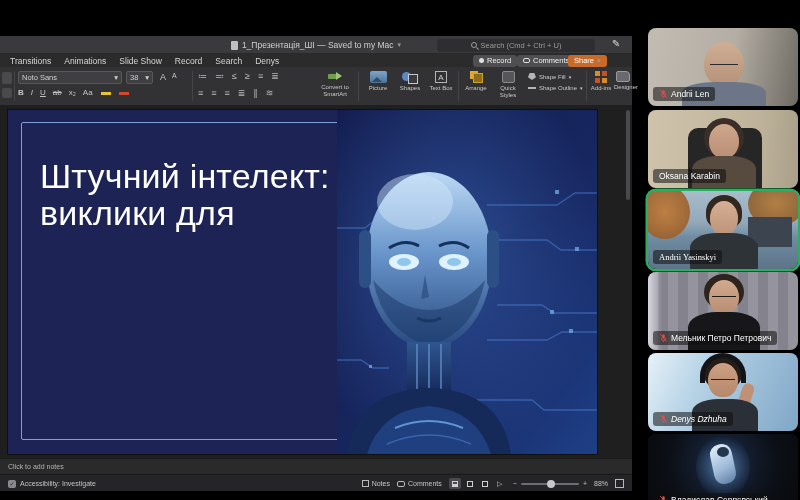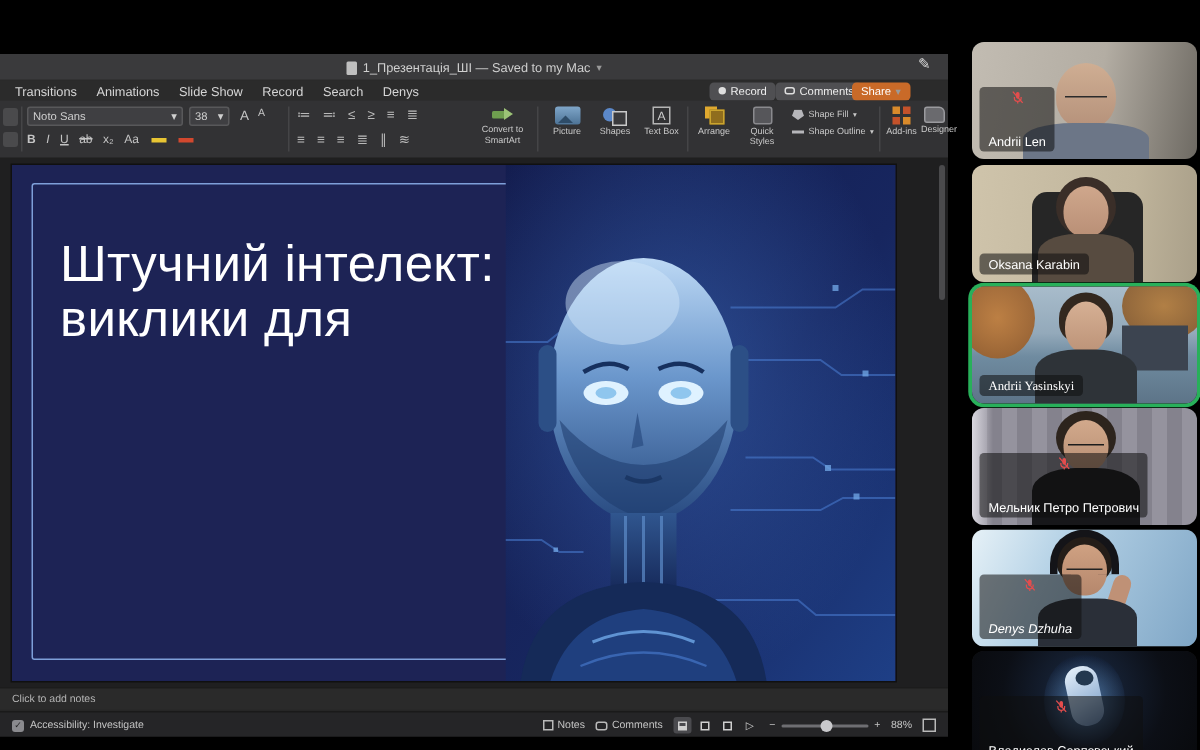--- a/index.html
+++ b/index.html
@@ -89,22 +89,22 @@
   .vglyph { width:6px; height:6px; border:1px solid #cfcfcf; }
   .vglyph.split { border-bottom-width:3px; }
   .zoomwrap { display:flex; align-items:center; gap:4px; }
   .ztrack { width:58px; height:2px; background:#6e6e72; border-radius:1px; position:relative; }
   .zthumb { position:absolute; left:26px; top:-3px; width:8px; height:8px; border-radius:50%; background:#c9c9cc; }
   .expand { width:9px; height:9px; border:1px solid #b9b9b9; }
 
   
   .tile { left:648px; width:150px; height:78px; border-radius:8px; overflow:hidden; background:#191919; }
   .tile-inner { position:absolute; inset:0; }
-  .namepill { position:absolute; left:5px; bottom:5px; display:flex; align-items:center; gap:19px;
-              background:rgba(15,15,15,.55); border-radius:3px; padding:2px 6px; color:#fff; font-size:8.5px; white-space:nowrap; max-width:138px;flex-direction:column; }
+  .namepill { position:absolute; left:5px; bottom:5px; display:flex; align-items:center; gap:3px;
+              background:rgba(15,15,15,.55); border-radius:3px; padding:2px 6px; color:#fff; font-size:8.5px; white-space:nowrap; max-width:138px; }
   .micmuted { width:9px; height:10px; flex:0 0 auto; }
   .speaking { box-shadow:0 0 0 2.5px #28b05a; }
 
   .head { position:absolute; border-radius:50% 50% 46% 46%; }
   .torso { position:absolute; border-radius:40% 40% 0 0; }
   .glasses { position:absolute; height:3px; border-top:1.5px solid #2b2b2b; }
 
   
   .t1 .tile-inner { background:linear-gradient(100deg,#c2bcb2 0%,#b3ada3 55%,#6e6a63 100%); }
   .t1 .head { left:56px; top:14px; width:40px; height:44px; background:linear-gradient(#cfae93,#b5917a); }
@@ -152,20 +152,24 @@
 </head>
 <body>
 
 <div class="abs ppt">
 
   <div class="abs titlebar">
     <div class="abs doc-title">
       <span class="doc-icon"></span>
       <span>1_Презентація_ШІ — Saved to my Mac</span>
       <span class="tb-caret">▾</span>
+    </div>
+    <div class="abs searchbox">
+      <span class="mag"></span>
+      <span>Search (Cmd + Ctrl + U)</span>
     </div>
     <span class="abs pencil">✎</span>
   </div>
 
   <div class="abs menubar">
     <div class="menutabs">
       <span>Transitions</span>
       <span>Animations</span>
       <span>Slide Show</span>
       <span>Record</span>

